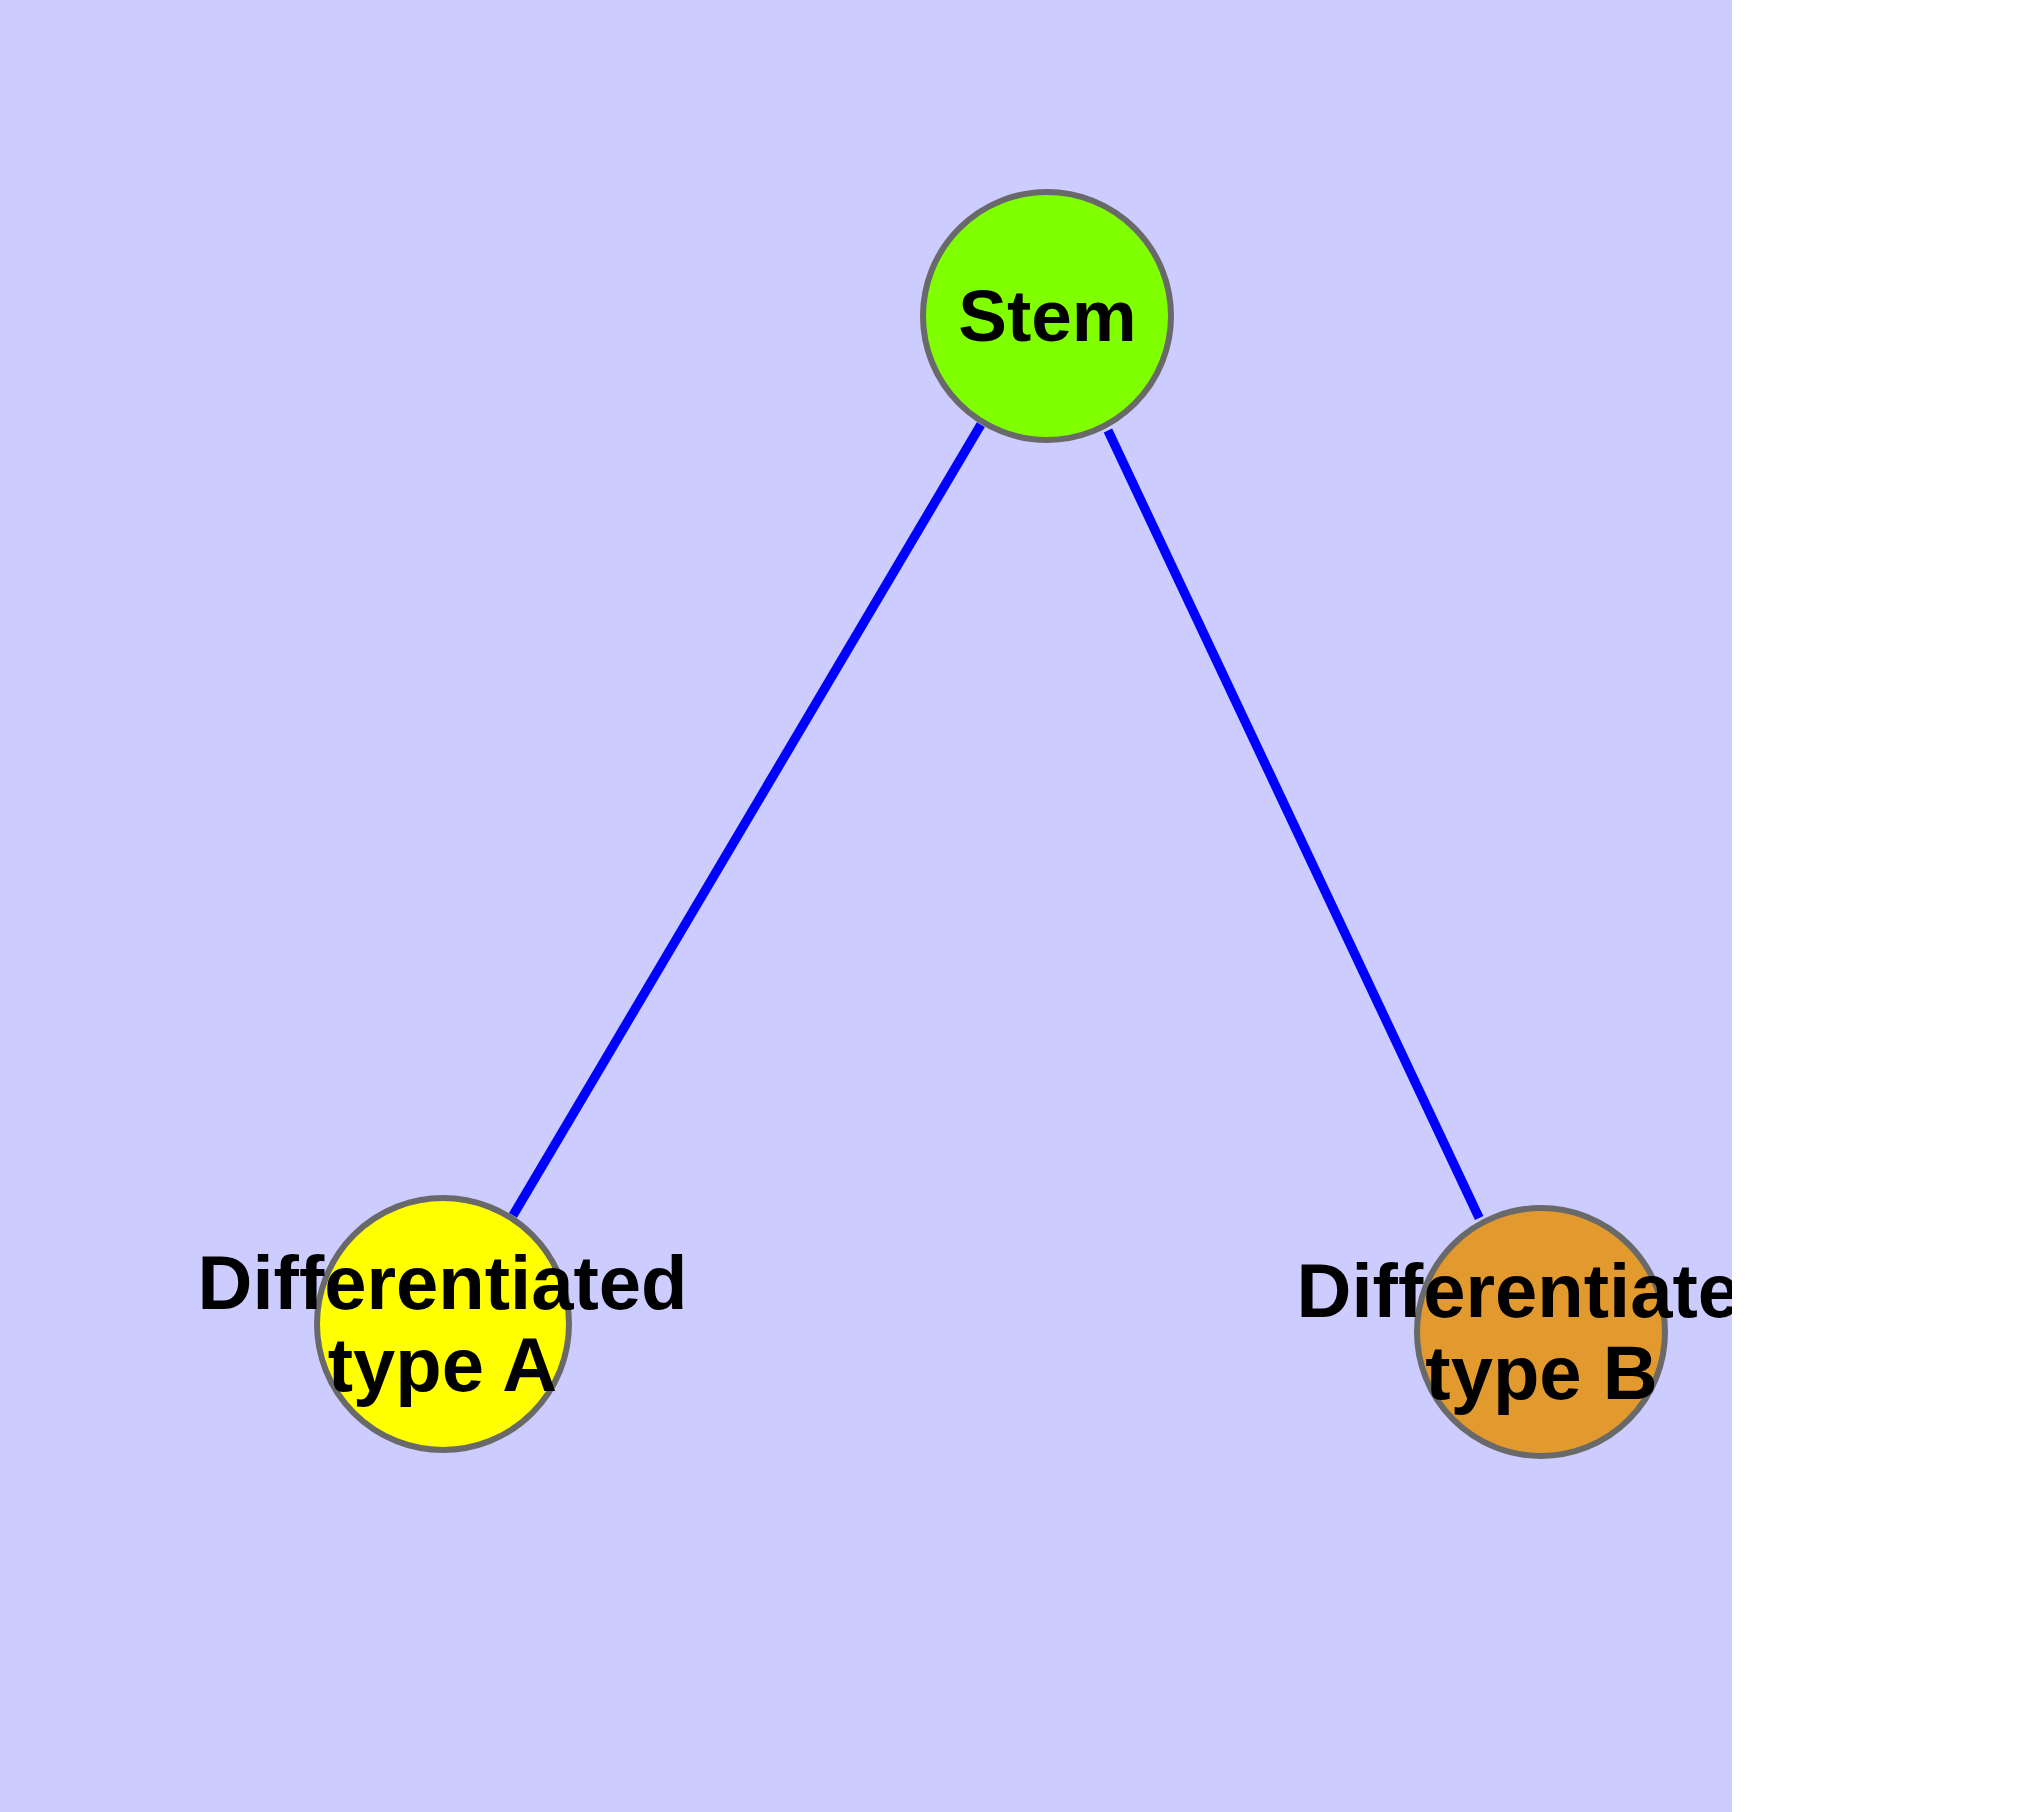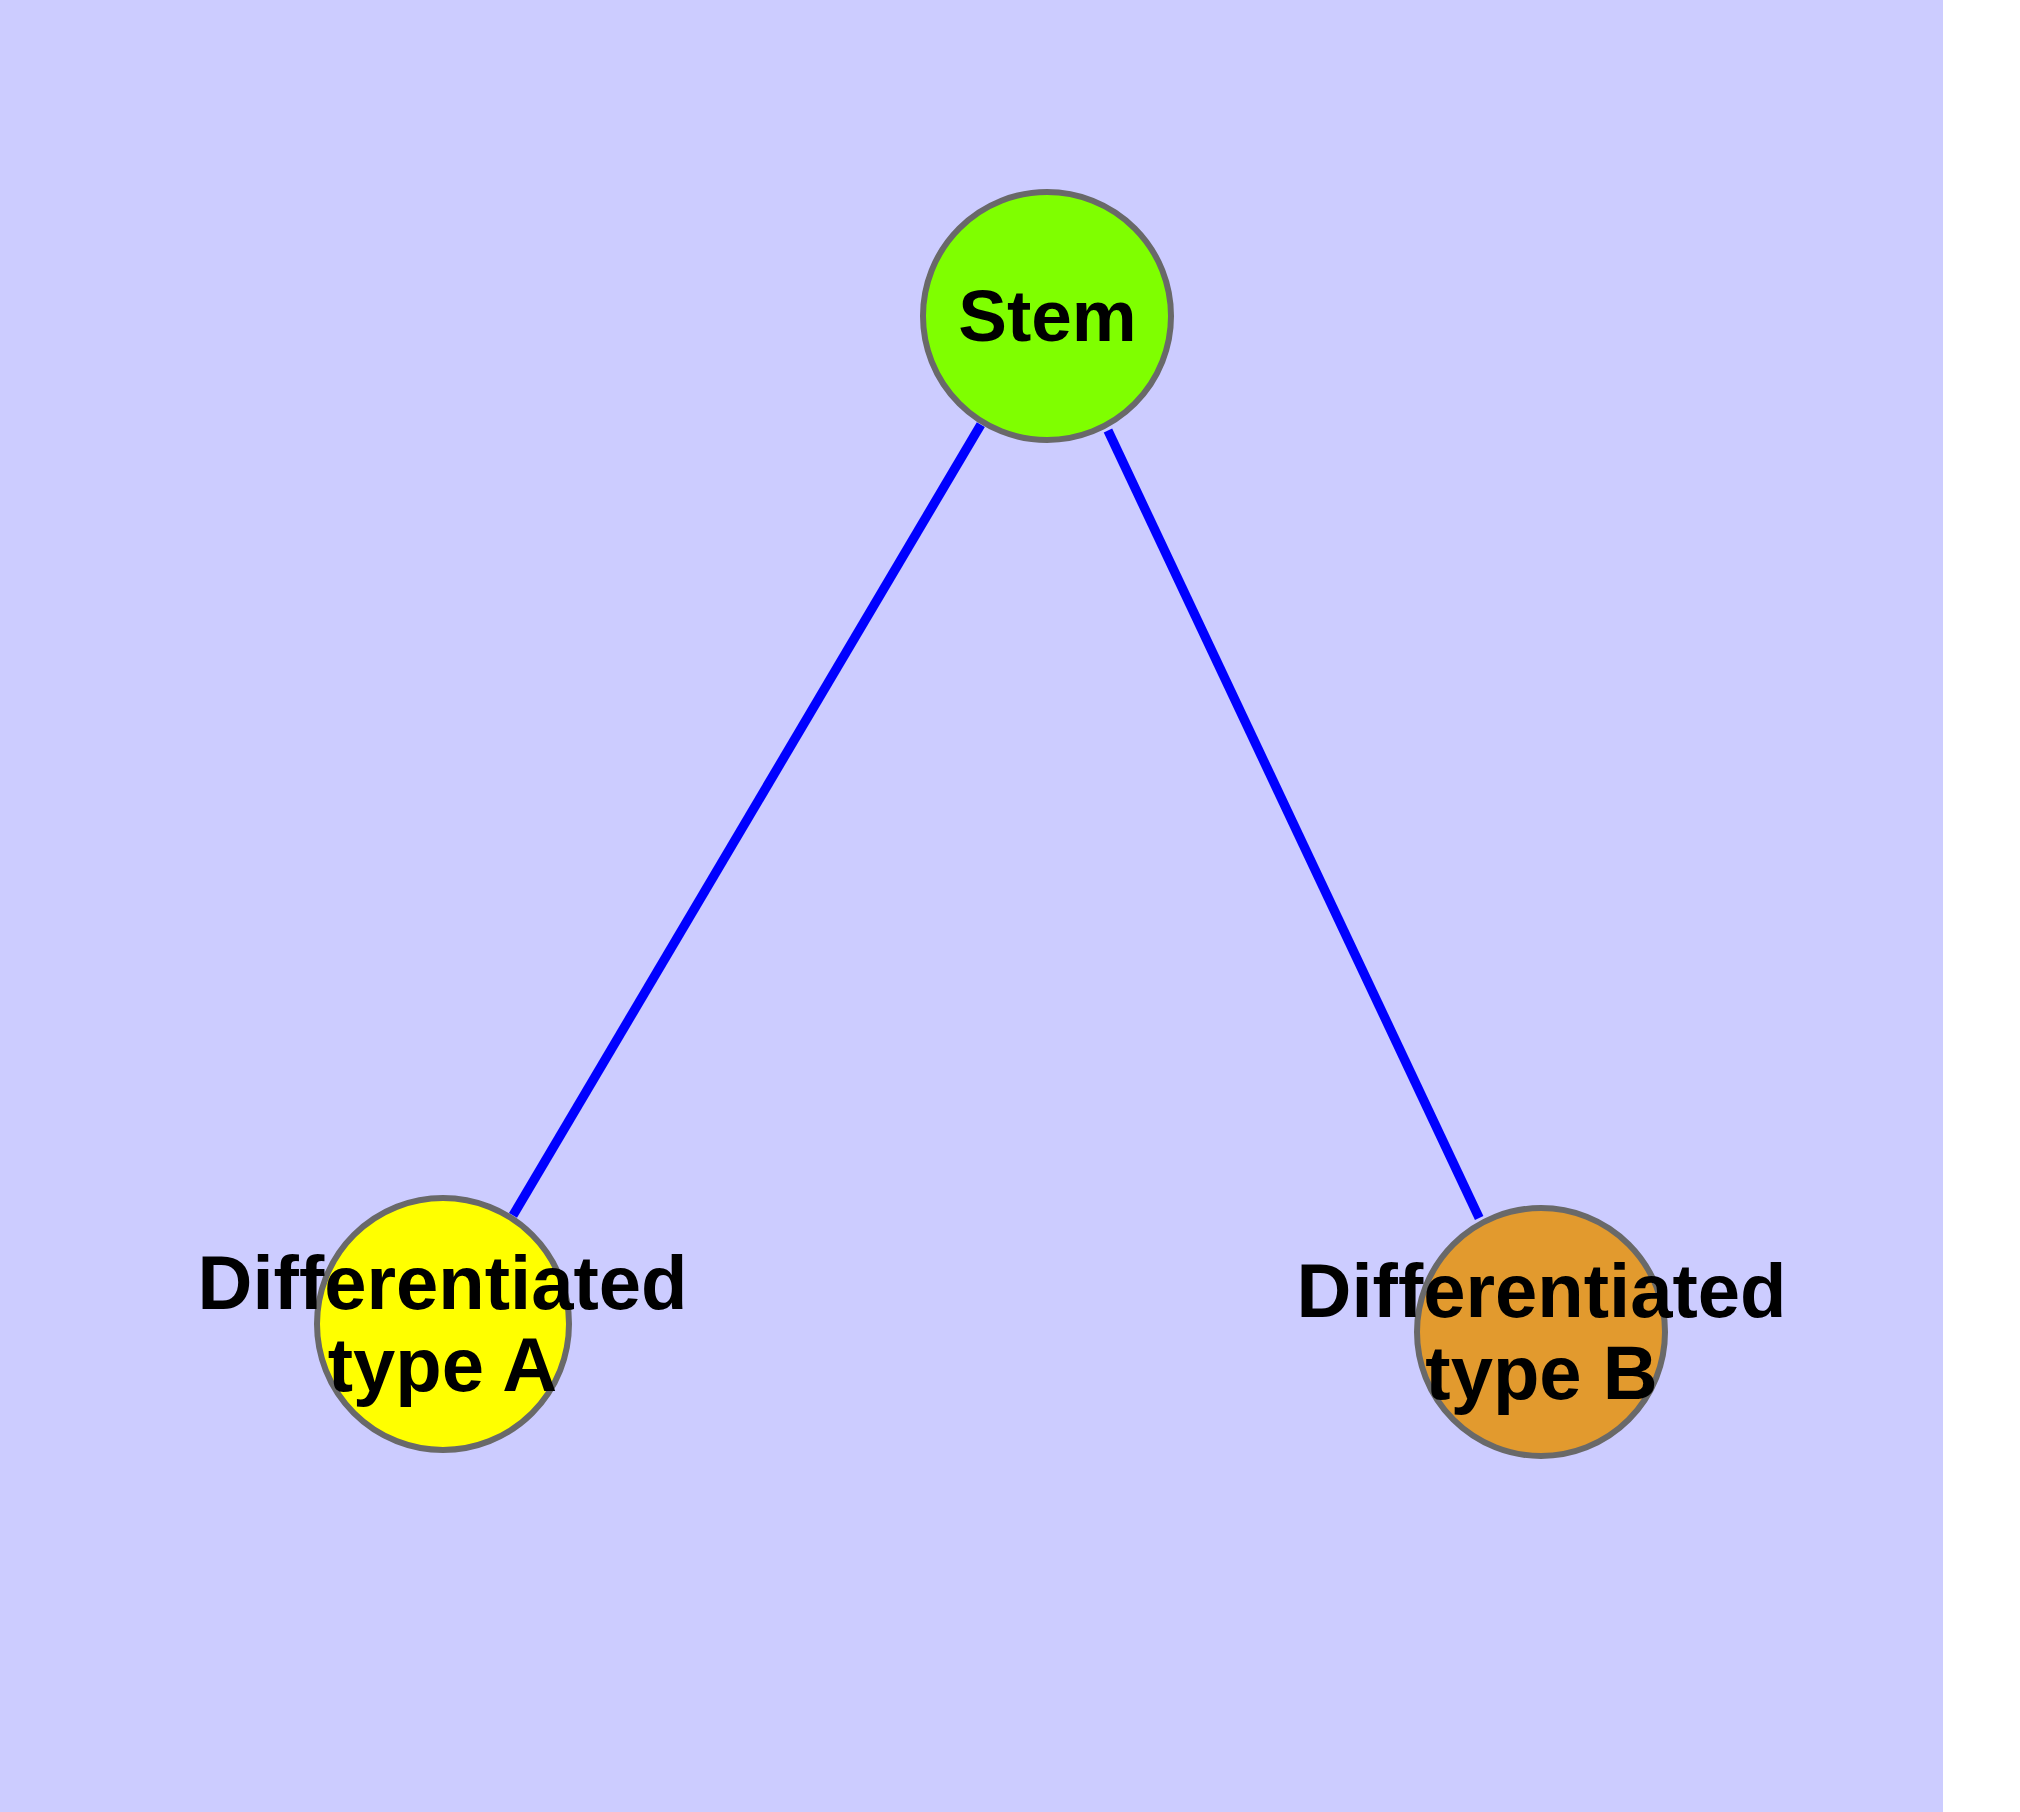--- a/index.html
+++ b/index.html
@@ -41,21 +41,21 @@
     font-weight: bold;
     text-align: center;
     white-space: pre;
     line-height: 1.08;
     pointer-events: none;
   }
 </style>
 </head>
 <body>
 
-<div id="canvas" style="width: 1943px; height: 1812px;">
+<div id="canvas" style="width: 1732px; height: 1812px;">
 
   <div id="bg-rect" style="background: rgb(204, 204, 255);"></div>
 
   <svg id="edge-layer" viewBox="0 0 2384 2138" width="2021" height="1812" xmlns="http://www.w3.org/2000/svg">
       <line x1="1157" y1="501" x2="605" y2="1434" stroke="#0000ff" stroke-width="11" stroke-linecap="butt"></line>
       <line x1="1307" y1="508" x2="1745" y2="1437" stroke="#0000ff" stroke-width="11" stroke-linecap="butt"></line>
     </svg>
 
   <div id="node-layer">
       <div class="node" style="left: 920px; top: 189px; width: 254px; height: 254px; background: rgb(127, 255, 0); border-color: rgb(105, 105, 105); border-width: 6px;"></div>

